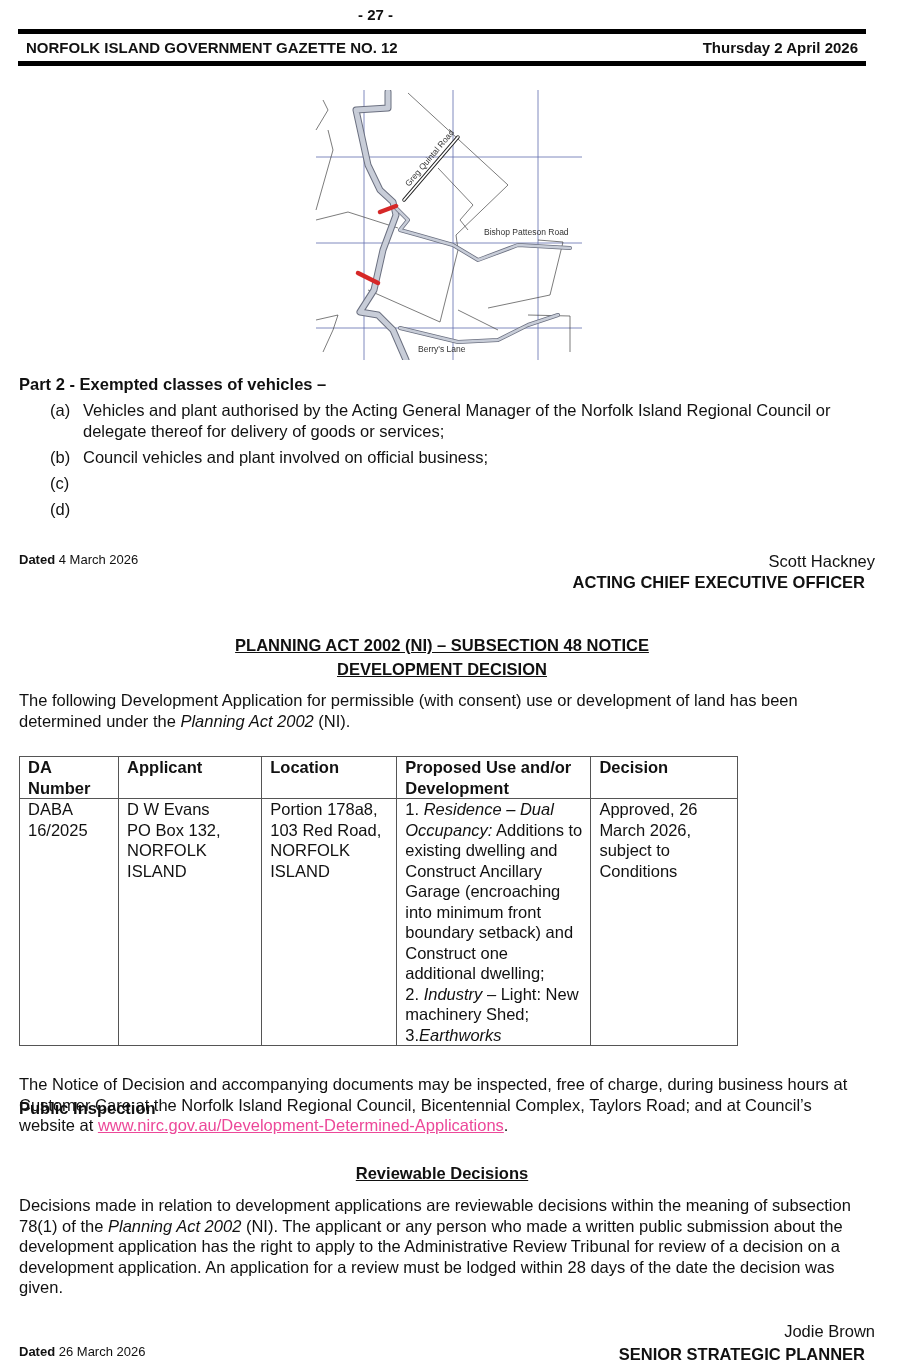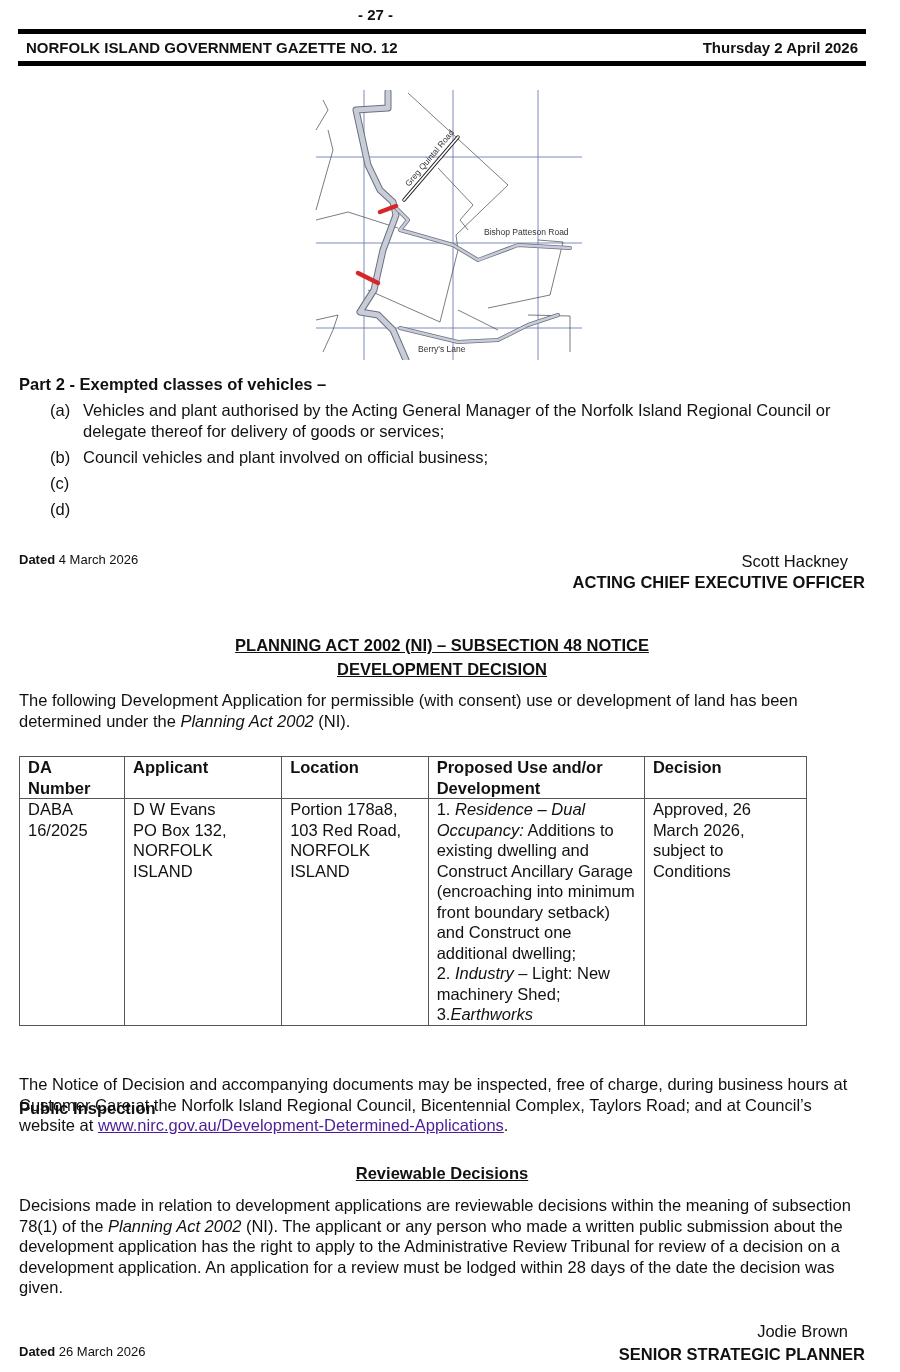--- a/index.html
+++ b/index.html
@@ -13,34 +13,34 @@
   .hdr-left { top: 39px; left: 26px; font-weight: bold; font-size: 15px; }
   .hdr-right { top: 39px; right: 42px; font-weight: bold; font-size: 15px; }
   .map { top: 90px; left: 308px; width: 274px; height: 270px; }
   .map-label { font-family: "Liberation Sans", sans-serif; font-size: 8.5px; fill: #333; }
   .part-title { top: 375px; left: 19px; font-weight: bold; font-size: 16.5px; }
   .list { top: 400px; left: 50px; width: 800px; }
   .list-item { display: flex; margin-bottom: 5px; line-height: 21px; }
   .list-item .lbl { width: 33px; flex: none; }
   .dated { font-size: 13px; }
   .dated b { font-weight: bold; }
-  .sig-name { right: 52px; text-align: right; }
+  .sig-name { right: 25px; text-align: right; }
   .sig-title { right: 35px; text-align: right; font-weight: bold; margin-left: 16px; }
   .center-title { left: 0; width: 884px; text-align: center; font-weight: bold; text-decoration: underline; }
   .para { left: 19px; width: 850px; line-height: 20.5px; }
   table.da {
-    position: absolute; top: 756px; left: 19px; width: 788px; border-collapse: collapse;
+    position: absolute; top: 756px; left: 19px; width: 719px; border-collapse: collapse;
     font-size: 16.5px; line-height: 20.5px;
   }
   table.da th, table.da td {
     border: 1.5px solid #555; vertical-align: top; text-align: left; padding: 0 8px;
   }
   table.da th { font-weight: bold; height: 40px; }
   table.da td { height: 224px; margin-top: 36px; }
-  a.link { color: #4c1d95; text-decoration: underline; }
+  a.link { color: #ec4899; text-decoration: underline; }
   .bold { font-weight: bold; margin-top: 48px; }
 </style>
 </head>
 <body>
 
 <div class="abs page-num">- 27 -</div>
 <div class="abs rule-thick" style="top:29px;"></div>
 <div class="abs hdr-left">NORFOLK ISLAND GOVERNMENT GAZETTE NO. 12</div>
 <div class="abs hdr-right">Thursday 2 April 2026</div>
 <div class="abs rule-thick" style="top:61px;"></div>

